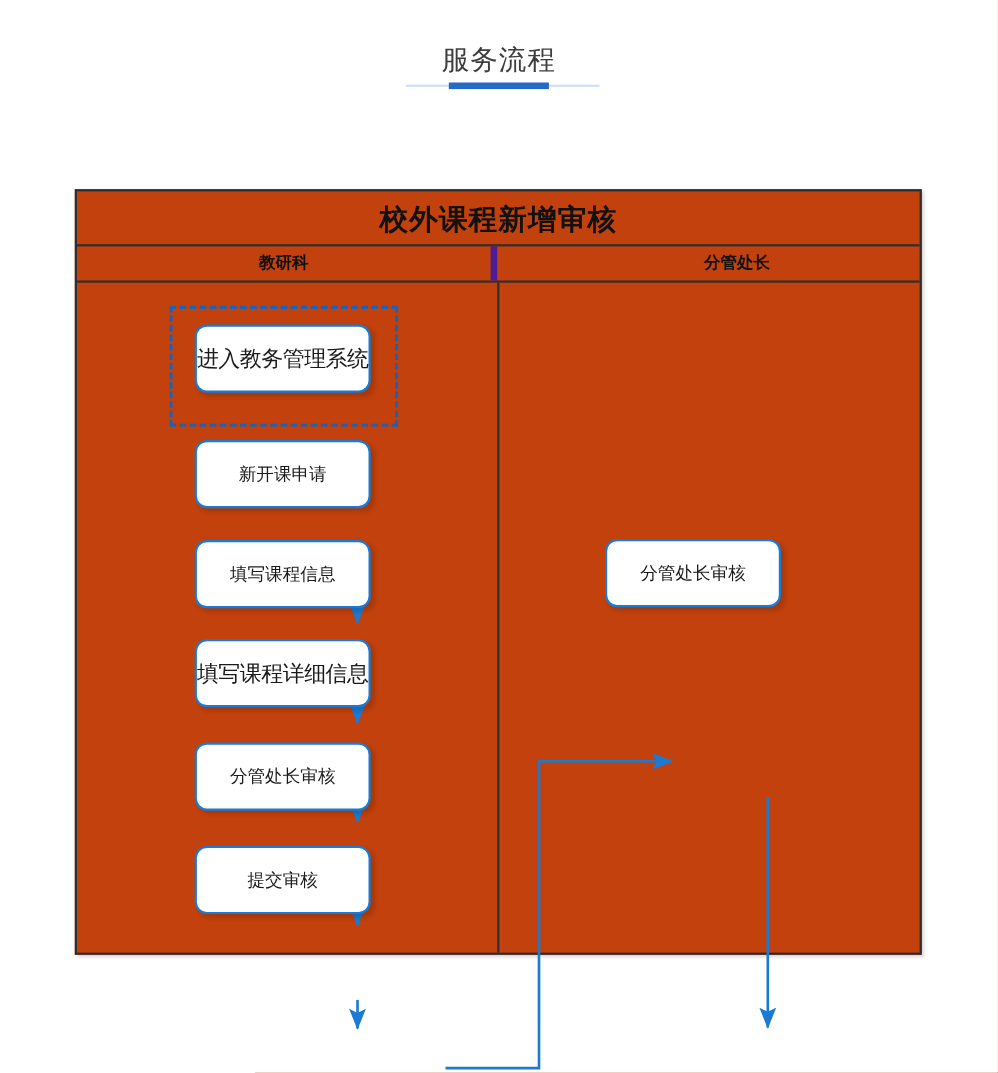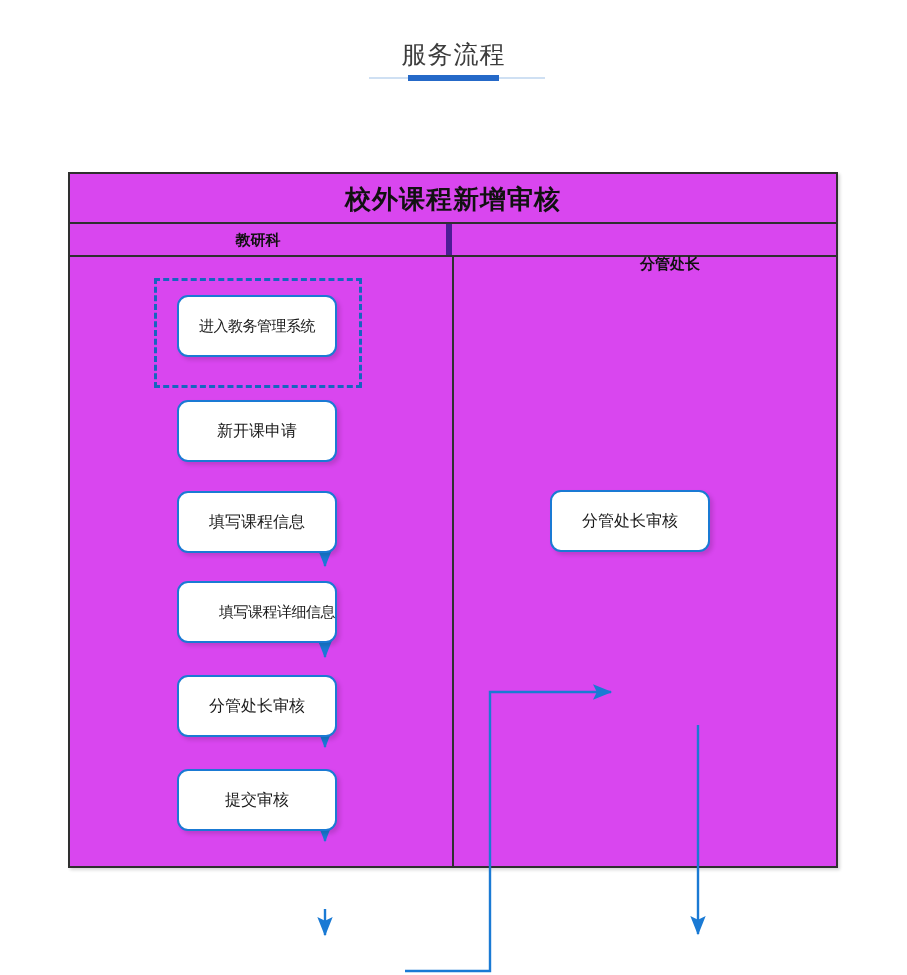--- a/index.html
+++ b/index.html
@@ -54,21 +54,21 @@
 
   
   #swimlane {
     position: absolute;
     left: 68px;
     top: 172px;
     width: 770px;
     height: 696px;
     border: 2px solid #2f2f2f;
     box-sizing: border-box;
-    background: #d946ef;
+    background: #c2410c;
     box-shadow: 2px 2px 3px rgba(0,0,0,0.16);
   }
   #lane-title {
     position: absolute;
     left: 0;
     top: 0;
     width: 100%;
     height: 50px;
     line-height: 50px;
     text-align: center;
@@ -93,21 +93,21 @@
     top: 0;
     height: 31px;
     line-height: 31px;
     text-align: center;
     font-size: 15px;
     font-weight: bold;
     color: #111111;
     box-sizing: border-box;
   }
   #lane-header-0 { left: 0px;   width: 382px; border-right: 6px solid #4c1d95; }
-  #lane-header-1 { left: 382px; width: 436px; margin-top: 24px; }
+  #lane-header-1 { left: 382px; width: 436px; }
 
   #lane-body {
     position: absolute;
     left: 0;
     top: 83px;
     width: 100%;
     height: 609px;
   }
   #lane-divider {
     position: absolute;
@@ -132,21 +132,21 @@
     justify-content: center;
     font-size: 16px;
     color: #1a1a1a;
     box-shadow: 3px 3px 4px rgba(0,0,0,0.14);
     letter-spacing: 0px;
   }
   .node .node-label {
     white-space: nowrap;
     font-size: 16px;
   }
-  .node.tight .node-label { font-size: 15px; letter-spacing: -0.5px; font-family: Liberation Mono, monospace; }
+  .node.tight .node-label { font-size: 20px; letter-spacing: -0.5px; font-family: Liberation Mono, monospace; }
 
   
   #selection-box {
     position: absolute;
     border: 3px dashed #1565c0;
     border-radius: 1px;
     box-sizing: border-box;
     background: transparent;
   }
 

